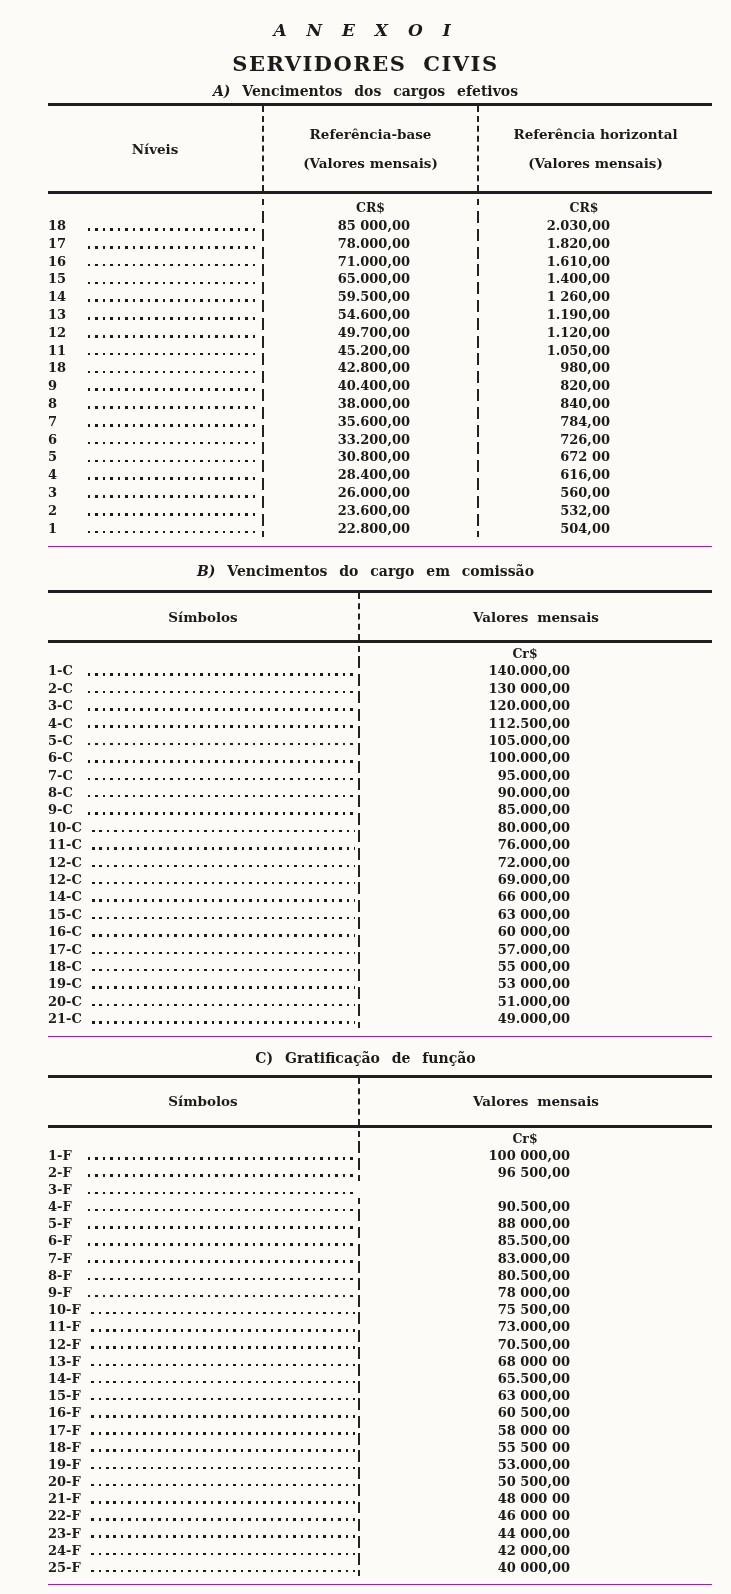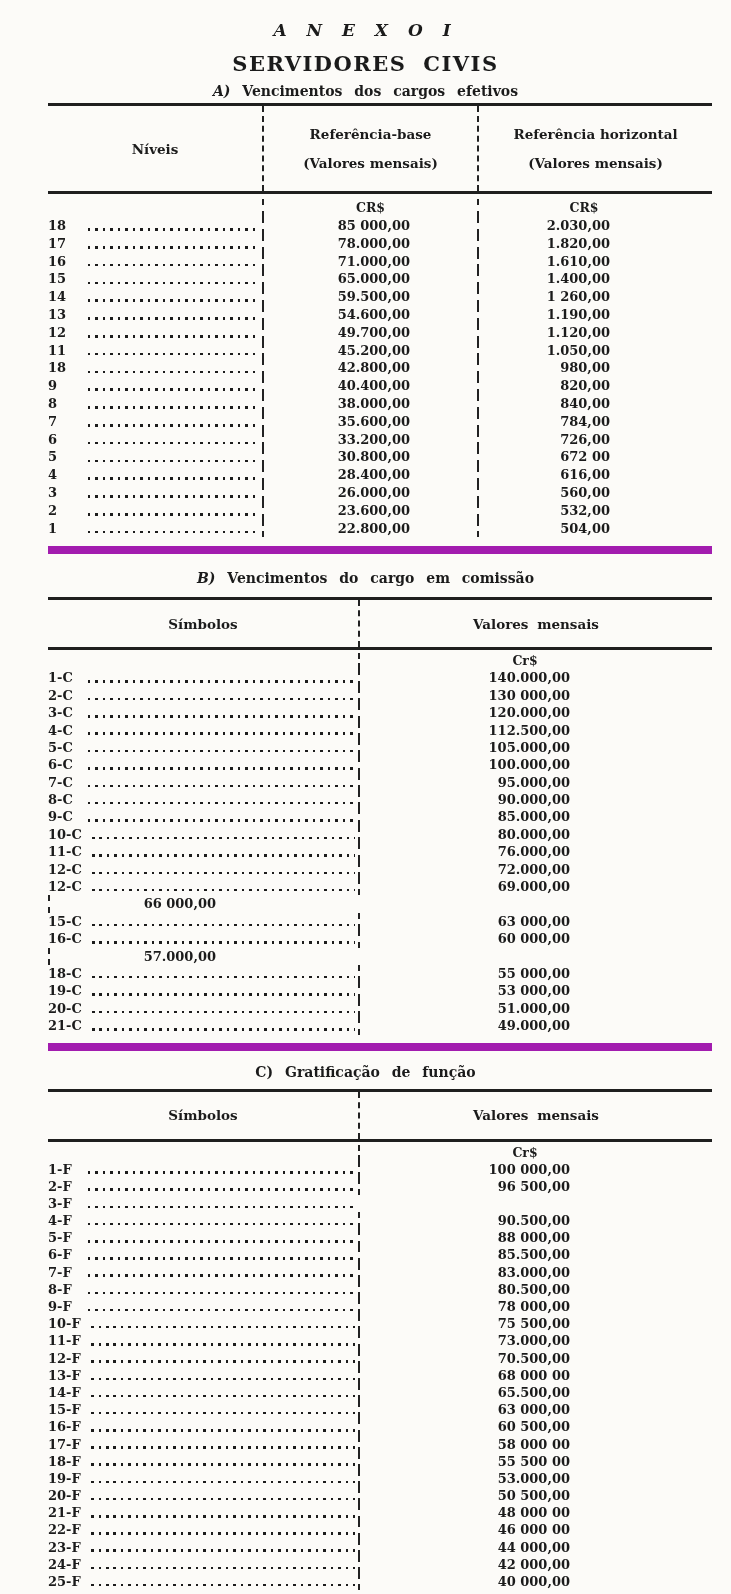--- a/index.html
+++ b/index.html
@@ -26,21 +26,21 @@
     text-align:center;font-size:14px;font-weight:700;word-spacing:7px;
   }
   .section-title .sec-letter{font-style:italic;font-weight:700;}
   .st-a{margin-top:7px;margin-bottom:4px;}
   .st-b{margin-top:16px;margin-bottom:11px;}
   .st-c{margin-top:13px;margin-bottom:9px;}
   
   .tbl{margin-left:48px;width:664px;box-sizing:border-box;}
   .rule-top{border-top:3px solid #1f1f1f;}
   .rule-mid{border-bottom:3px solid #1f1f1f;}
-  .rule-bot{border-bottom:8px solid #a21caf;}
+  .rule-bot{border-bottom:1px solid #a21caf;}
   
   .hdr-a{
     display:grid;grid-template-columns:214px 215px 235px;
     height:85px;
   }
   .hdr-a .h-niveis{display:flex;align-items:center;justify-content:center;font-size:13.5px;}
   .col-sep{border-left:2px dashed #222;}
   .h-two{display:flex;flex-direction:column;justify-content:space-evenly;text-align:center;font-size:13.5px;padding:6px 0;}
   .body-a{padding:5px 0 9px 0;}
   .cur-row-a{display:grid;grid-template-columns:214px 215px 235px;height:18px;font-size:12.5px;line-height:18px;}
@@ -347,37 +347,45 @@
             <div class="c2 col-sep">72.000,00</div>
           </div>
           <div class="trow-bc">
             <div class="lcell c1">
               <div class="lbl">12-C</div>
               <div class="dots"></div>
             </div>
             <div class="c2 col-sep">69.000,00</div>
           </div>
           <div class="trow-bc">
+            <div class="lcell c1">
+              <div class="lbl">14-C</div>
+              <div class="dots"></div>
+            </div>
             <div class="c2 col-sep">66 000,00</div>
           </div>
           <div class="trow-bc">
             <div class="lcell c1">
               <div class="lbl">15-C</div>
               <div class="dots"></div>
             </div>
             <div class="c2 col-sep">63 000,00</div>
           </div>
           <div class="trow-bc">
             <div class="lcell c1">
               <div class="lbl">16-C</div>
               <div class="dots"></div>
             </div>
             <div class="c2 col-sep">60 000,00</div>
           </div>
           <div class="trow-bc">
+            <div class="lcell c1">
+              <div class="lbl">17-C</div>
+              <div class="dots"></div>
+            </div>
             <div class="c2 col-sep">57.000,00</div>
           </div>
           <div class="trow-bc">
             <div class="lcell c1">
               <div class="lbl">18-C</div>
               <div class="dots"></div>
             </div>
             <div class="c2 col-sep">55 000,00</div>
           </div>
           <div class="trow-bc">

